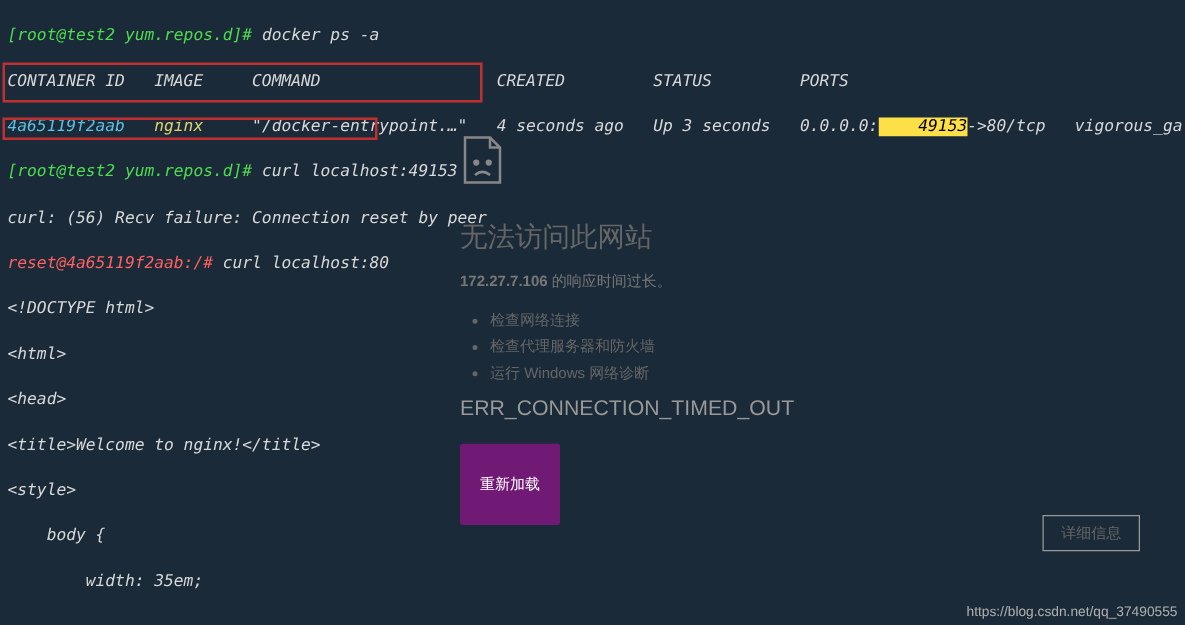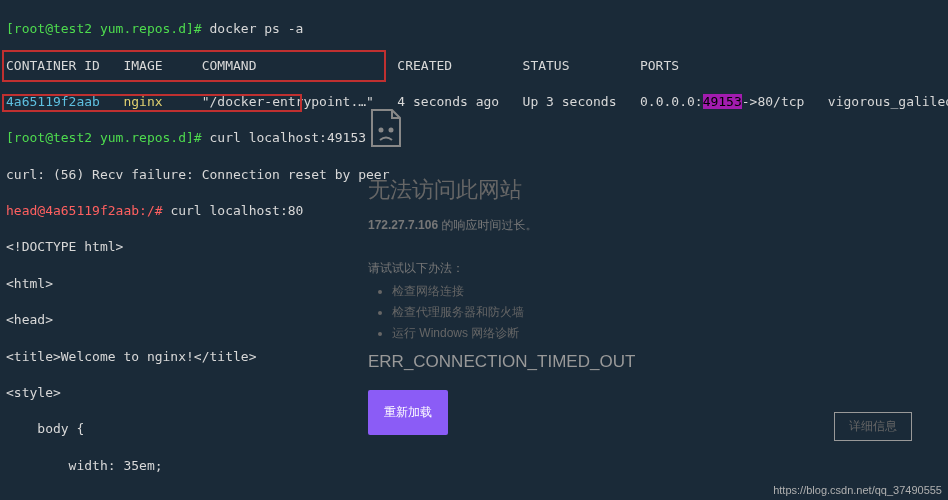--- a/index.html
+++ b/index.html
@@ -5,26 +5,26 @@
     * { margin: 0; padding: 0; box-sizing: border-box; }
     html, body { width: 948px; height: 500px; overflow: hidden; }
     body {
       background: #1a2a38;
       font-family: 'Consolas', 'Monaco', monospace;
       font-size: 13px;
       color: #d8d8d8;
       position: relative;
     }
     .terminal { padding: 2px 6px; line-height: 1.4; white-space: pre; }
-    .line { white-space: pre; }
+    .line { white-space: pre; font-style: italic; }
     .green { color: #4edb4e; }
     .yellow { color: #e0d070; }
     .cyan { color: #5ec0e0; }
     .white { color: #d8d8d8; }
-    .highlight-bg { background: #a21caf; color: #000; }
+    .highlight-bg { background: #fde047; color: #000; padding-left: 32px; }
     .highlight-red { color: #ff6060; }
     .red-box1 {
       position: absolute;
       border: 2px solid #c03030;
       left: 2px; top: 50px; width: 384px; height: 32px;
       pointer-events: none;
     }
     .red-box2 {
       position: absolute;
       border: 2px solid #c03030;
@@ -39,30 +39,30 @@
       font-family: 'Microsoft YaHei', sans-serif;
       font-size: 12px;
       z-index: -1;
     }
     .browser-error .doc-icon {
       font-size: 36px;
       color: #888;
       margin-bottom: 16px;
     }
     .browser-error .title { font-size: 22px; color: #666; margin: 18px 0 12px; }
-    .browser-error .subtitle { font-size: 12px; color: #777; margin-bottom: 26px; }
+    .browser-error .subtitle { font-size: 12px; color: #777; margin-bottom: 14px; }
     .browser-error .tips { font-size: 12px; color: #777; margin-bottom: 6px; }
     .browser-error ul { margin-left: 24px; color: #666; font-size: 12px; }
     .browser-error ul li { margin: 4px 0; }
     .browser-error .err-code { font-size: 17px; color: #999; margin-top: 10px; }
     .browser-error .reload-btn {
       display: inline-block;
-      background: #8b5cf6;
+      background: #701a75;
       color: #fff;
-      padding: 14px 16px;
+      padding: 24px 16px;
       font-size: 12px;
       margin-top: 18px;
       border-radius: 2px;
     }
     .details-btn {
       position: absolute;
       right: 36px;
       top: 412px;
       border: 1px solid #999;
       color: #666;
@@ -81,21 +81,21 @@
   </style>
 </head>
 <body>
 
 <div class="terminal">
 <div class="line"><span class="green">[root@test2 yum.repos.d]# </span><span class="white">docker ps -a</span></div>
 <div class="line white">CONTAINER ID   IMAGE     COMMAND                  CREATED         STATUS         PORTS                                     NAMES</div>
 <div class="line"><span class="cyan">4a65119f2aab   </span><span class="yellow">nginx     </span><span class="white">"/docker-entrypoint.…"   </span><span class="white">4 seconds ago   </span><span class="white">Up 3 seconds   </span><span class="white">0.0.0.0:</span><span class="highlight-bg">49153</span><span class="white">-&gt;80/tcp</span><span class="white">   vigorous_galileo</span></div>
 <div class="line"><span class="green">[root@test2 yum.repos.d]# </span><span class="white">curl localhost:49153</span></div>
 <div class="line white">curl: (56) Recv failure: Connection reset by peer</div>
-<div class="line"><span class="highlight-red">head@4a65119f2aab:/# </span><span class="white">curl localhost:80</span></div>
+<div class="line"><span class="highlight-red">reset@4a65119f2aab:/# </span><span class="white">curl localhost:80</span></div>
 <div class="line white">&lt;!DOCTYPE html&gt;</div>
 <div class="line white">&lt;html&gt;</div>
 <div class="line white">&lt;head&gt;</div>
 <div class="line white">&lt;title&gt;Welcome to nginx!&lt;/title&gt;</div>
 <div class="line white">&lt;style&gt;</div>
 <div class="line white">    body {</div>
 <div class="line white">        width: 35em;</div>
 
 
 
@@ -124,21 +124,20 @@
     <svg width="36" height="40" viewBox="0 0 36 40" fill="none" stroke="#888" stroke-width="2">
       <path d="M4 2 h20 l8 8 v28 h-28 z"></path>
       <path d="M24 2 v8 h8"></path>
       <circle cx="13" cy="22" r="1.5" fill="#888"></circle>
       <circle cx="23" cy="22" r="1.5" fill="#888"></circle>
       <path d="M12 32 q6 -5 12 0"></path>
     </svg>
   </div>
   <div class="title">无法访问此网站</div>
   <div class="subtitle"><b>172.27.7.106</b><span> 的响应时间过长。</span></div>
-  <div class="tips">请试试以下办法：</div>
   <ul>
     <li>检查网络连接</li>
     <li>检查代理服务器和防火墙</li>
     <li>运行 Windows 网络诊断</li>
   </ul>
   <div class="err-code">ERR_CONNECTION_TIMED_OUT</div>
   <div class="reload-btn">重新加载</div>
 </div>
 
 <div class="details-btn">详细信息</div>

